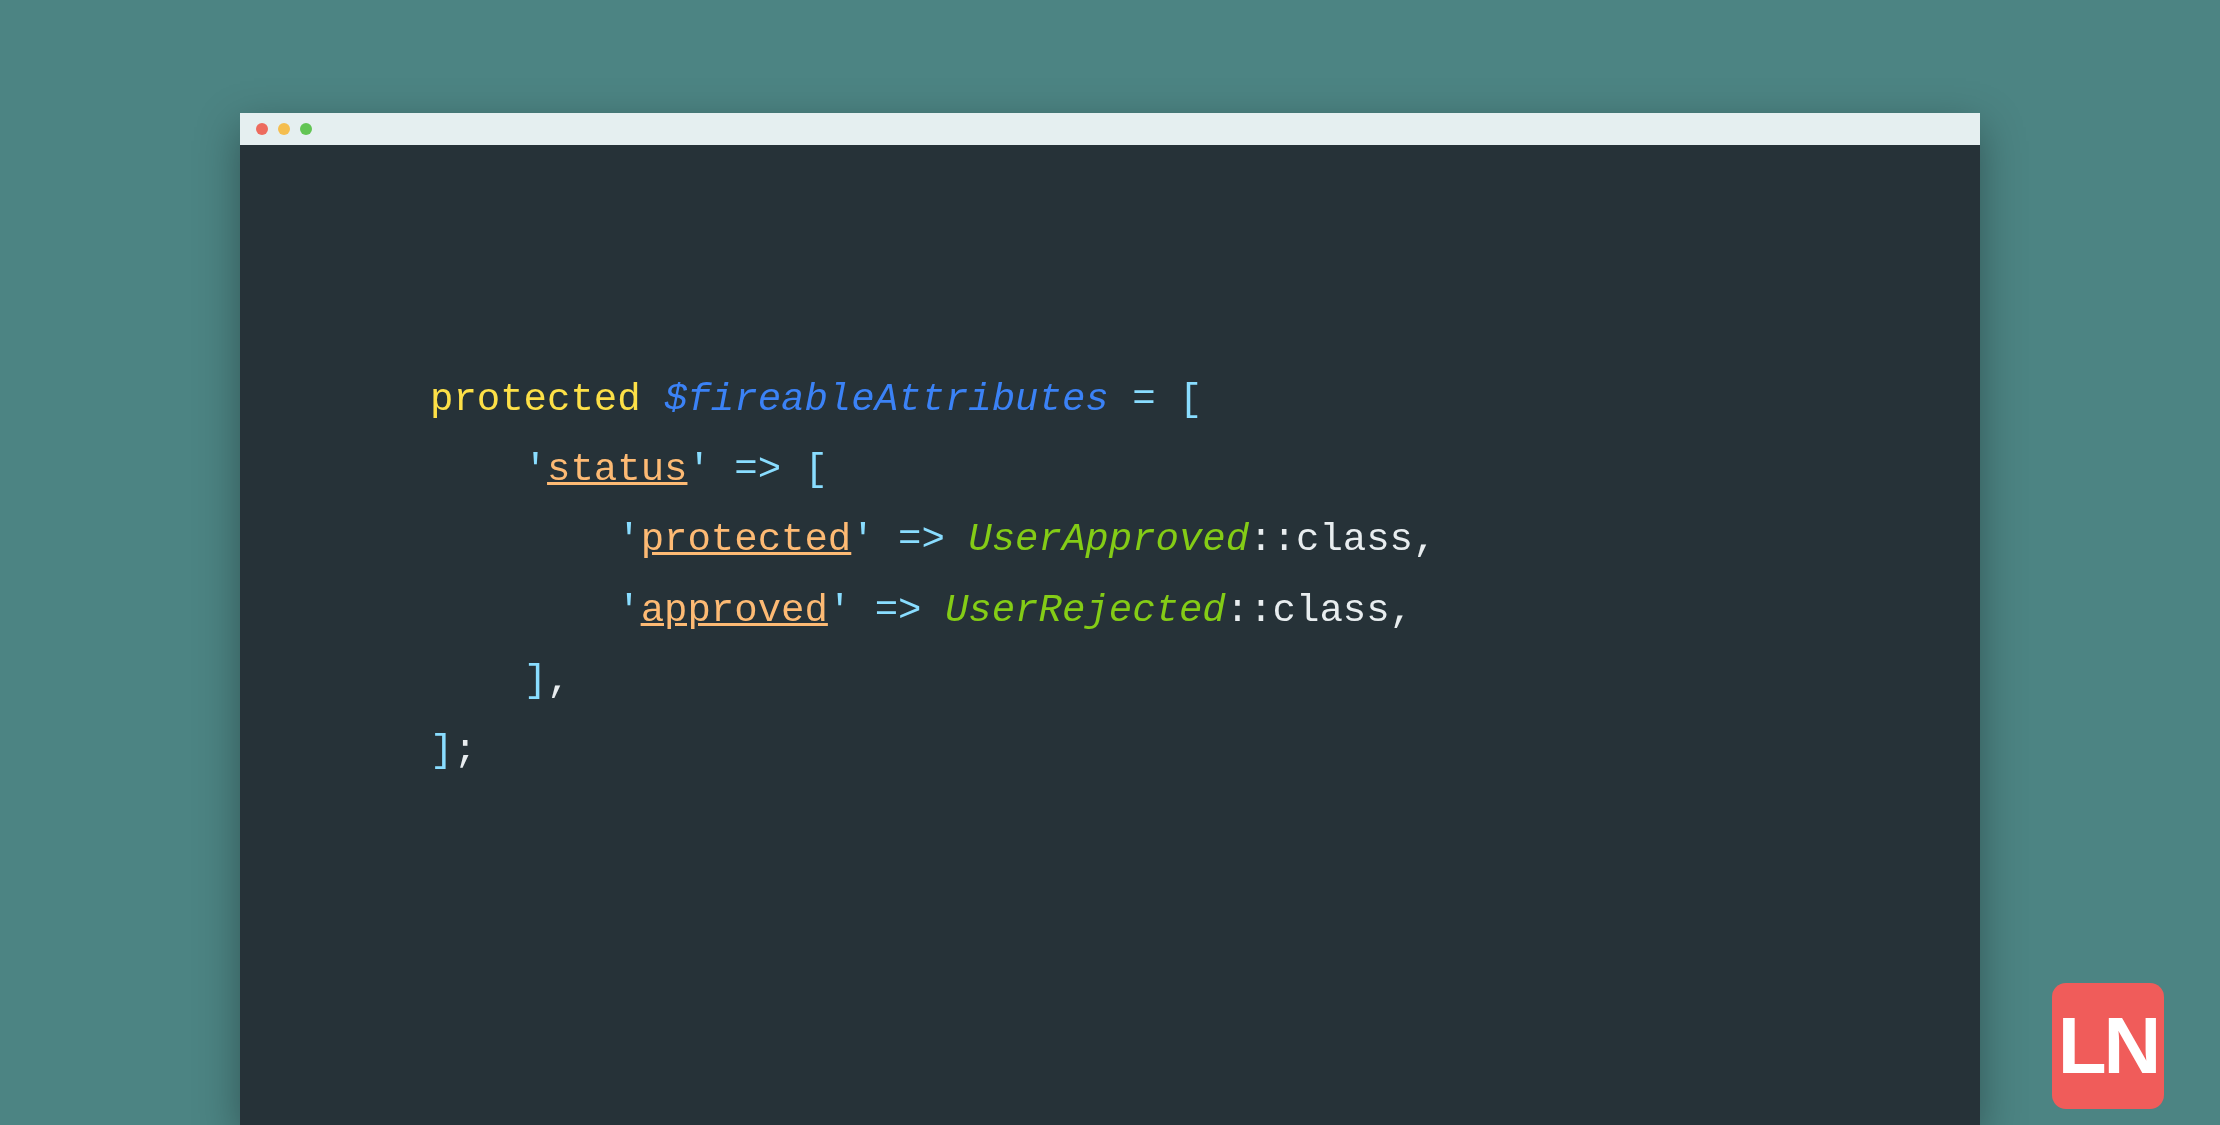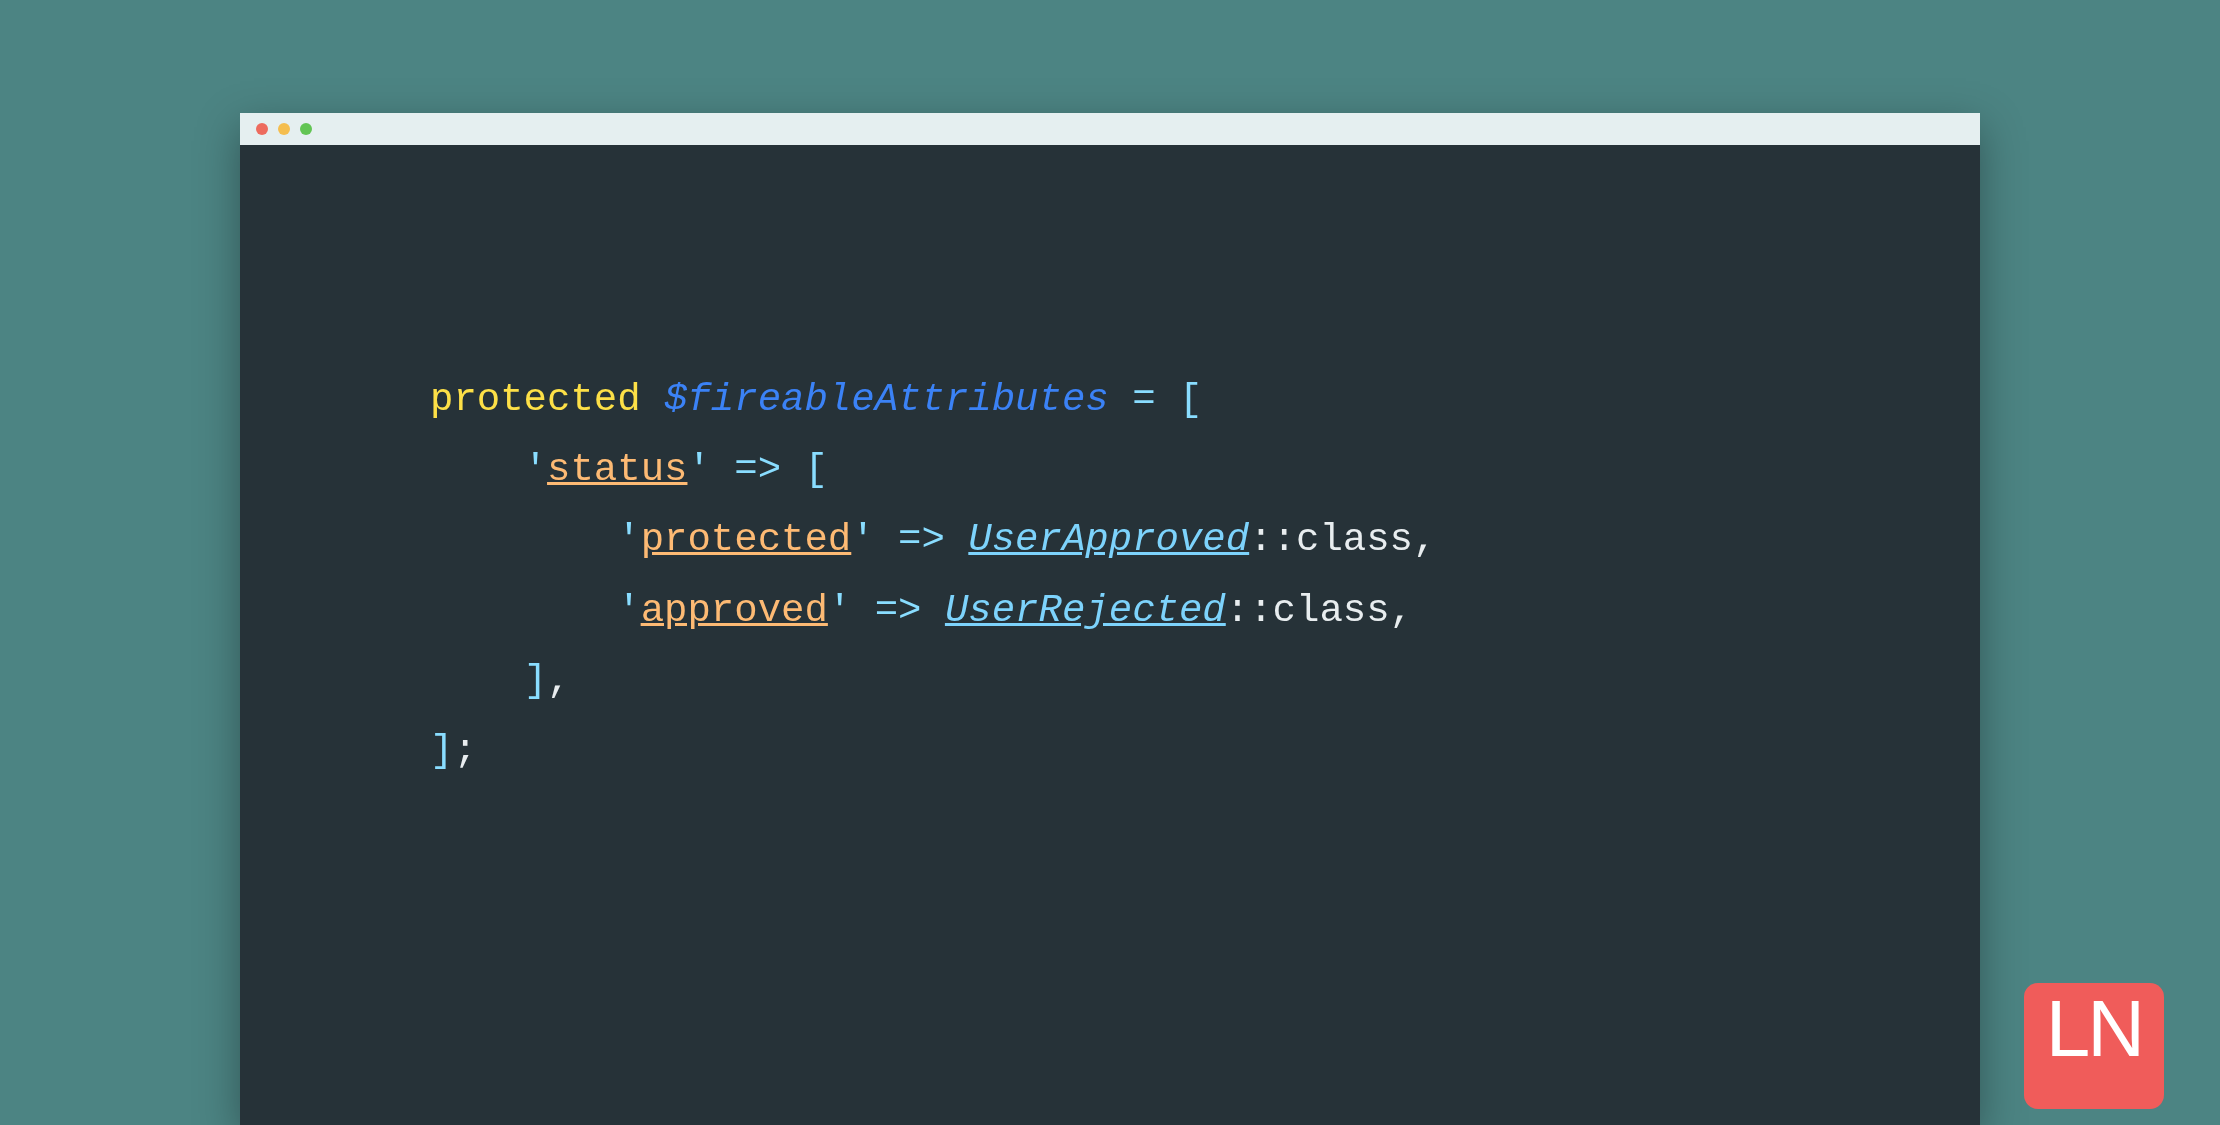--- a/index.html
+++ b/index.html
@@ -42,36 +42,36 @@
     color: #eaeaec;
     white-space: pre;
   }
   .kw      { color: #fde047; }  
   .var     { color: #3b82f6; font-style: italic; }
   .op      { color: #89ddff; }
   .punct   { color: #89ddff; }
   .punct-d { color: #e8edef; }
   .str-q   { color: #89ddff; }
   .str     { color: #fdba74; text-decoration: underline; }
-  .ital    { color: #7dd3fc; font-style: italic; text-decoration: underline; }
+  .ital    { color: #84cc16; font-style: italic; }
   .cls     { color: #e8edef; margin-top: 48px; }
 
   .logo {
     position: absolute;
     right: 56px;
     bottom: 16px;
-    width: 140px;
+    width: 112px;
     height: 126px;
     background: #f05c5a;
     border-radius: 14px;
     display: flex;
-    align-items: flex-start;
+    align-items: center;
     justify-content: center;
     font-family: -apple-system, BlinkMacSystemFont, "Helvetica Neue", sans-serif;
-    font-weight: 400;
+    font-weight: 700;
     font-size: 80px;
     color: #ffffff;
     letter-spacing: -3px;
   }
 </style>
 </head>
 <body>
 
 <div class="window">
   <div class="titlebar">

